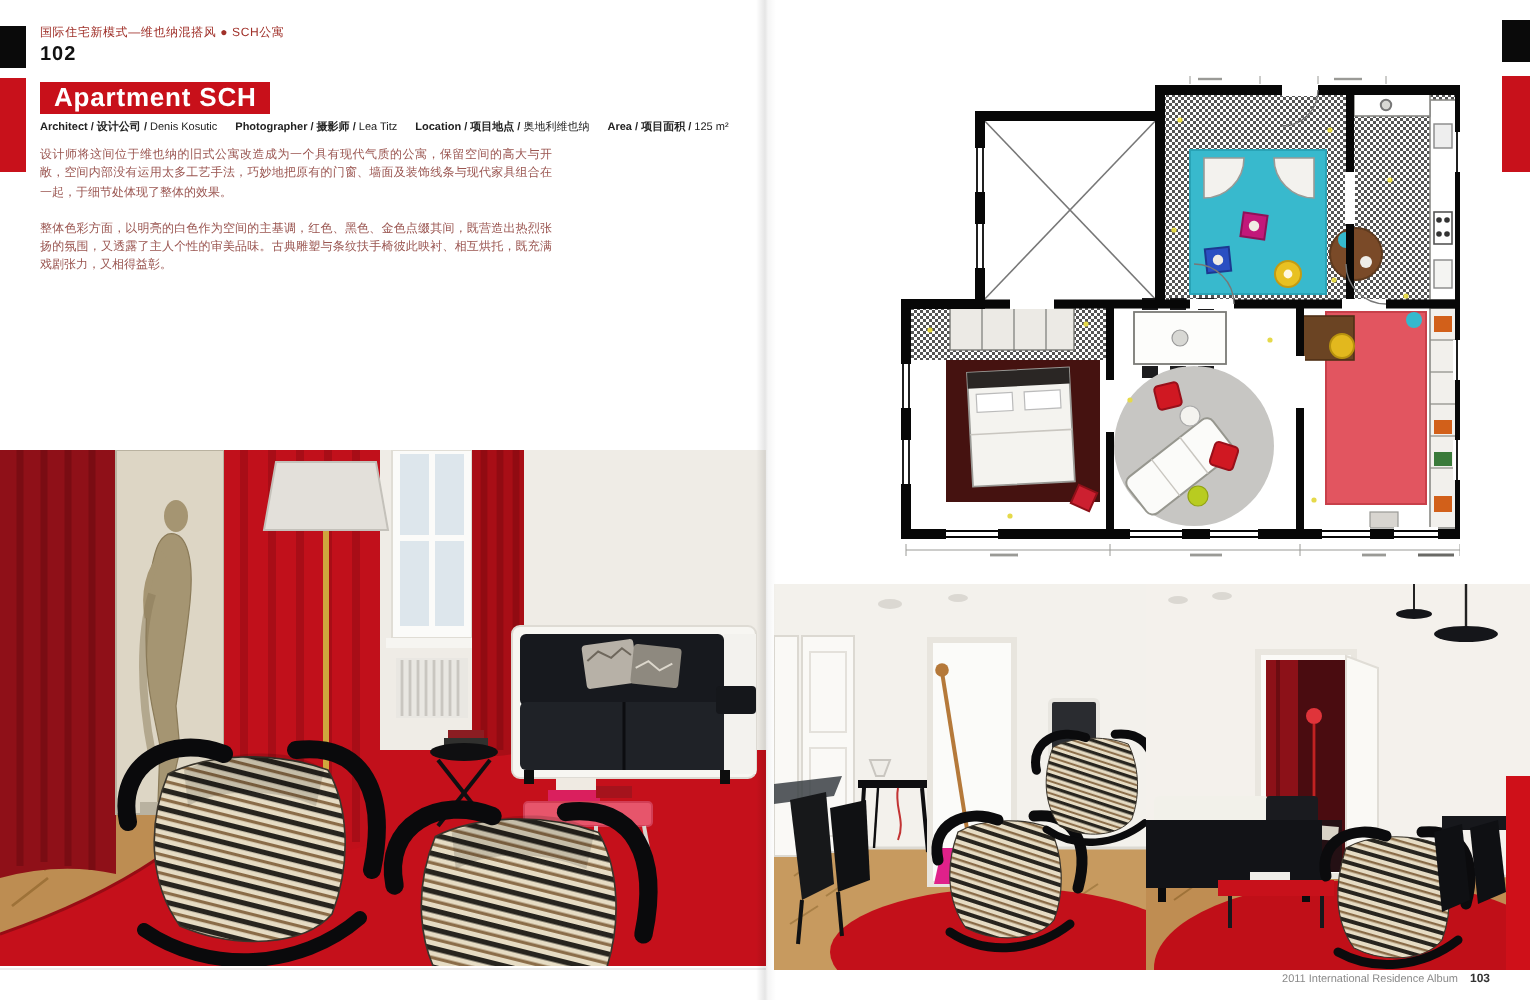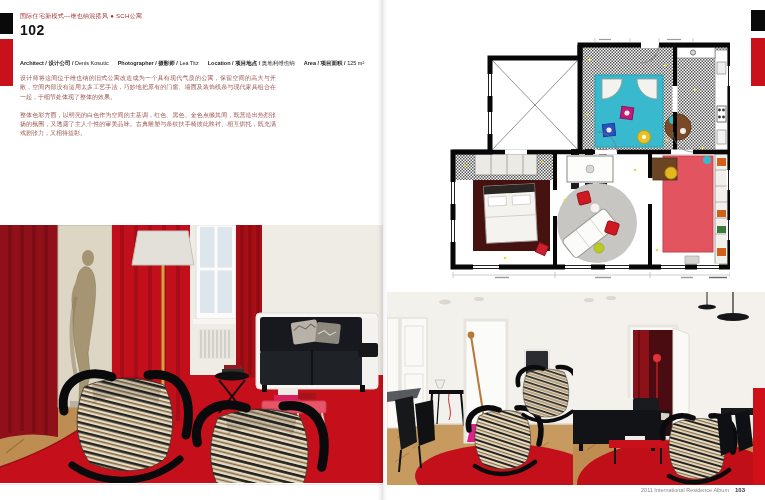--- a/index.html
+++ b/index.html
@@ -12,21 +12,21 @@
   .corner-red{position:absolute;background:#c8111b;}
   .cb-left{left:0;top:13px;width:13px;height:21px;}
   .cr-left{left:0;top:39px;width:13px;height:47px;}
   .cb-right{right:0;top:10px;width:14px;height:21px;}
   .cr-right{right:0;top:38px;width:14px;height:48px;}
   
   .gutter{position:absolute;left:378px;top:0;width:10px;height:100%;
     background:linear-gradient(90deg,rgba(0,0,0,0) 0%,rgba(0,0,0,0.10) 45%,rgba(0,0,0,0.04) 60%,rgba(0,0,0,0) 100%);}
   
   .kicker{position:absolute;left:20px;top:12px;font-size:6px;color:#a03029;letter-spacing:.3px;}
-  .folio-left{position:absolute;left:20px;top:22px;font-size:14px;font-weight:bold;color:#111;letter-spacing:.5px;}
+  .folio-left{position:absolute;left:20px;top:22px;font-size:10px;font-weight:bold;color:#111;letter-spacing:.5px;}
   .title-banner{position:absolute;left:20px;top:41px;height:16px;line-height:16px;
     background:#c8101a;color:#ffffff;font-weight:bold;font-size:13px;padding:0 7px;letter-spacing:.4px;}
   .credits{position:absolute;left:20px;top:60px;width:350px;display:flex;gap:9px;white-space:nowrap;
     font-size:5.5px;color:#222;}
   .credits .cr-item b{font-weight:bold;}
   .body-copy{position:absolute;left:20px;top:74px;width:256px;color:#9a5550;font-size:6px;line-height:1.55;text-align:justify;}
   .body-copy p{margin:0 0 9px 0;}
   
   .plan-wrap{position:absolute;left:445px;top:20px;width:285px;height:262px;}
   
@@ -45,20 +45,21 @@
 
 <div class="spread">
 
   <div class="corner-black cb-left"></div>
   <div class="corner-red cr-left"></div>
   <div class="corner-black cb-right"></div>
   <div class="corner-red cr-right"></div>
 
   <div class="kicker">国际住宅新模式—维也纳混搭风 ● SCH公寓</div>
   <div class="folio-left">102</div>
+  <div class="title-banner">Apartment SCH</div>
 
   <div class="credits">
     <span class="cr-item"><b>Architect / 设计公司 /</b> <span>Denis Kosutic</span></span>
     <span class="cr-item"><b>Photographer / 摄影师 /</b> <span>Lea Titz</span></span>
     <span class="cr-item"><b>Location / 项目地点 /</b> <span>奥地利维也纳</span></span>
     <span class="cr-item"><b>Area / 项目面积 /</b> <span>125 m²</span></span>
   </div>
 
   <div class="body-copy">
     <p>设计师将这间位于维也纳的旧式公寓改造成为一个具有现代气质的公寓，保留空间的高大与开敞，空间内部没有运用太多工艺手法，巧妙地把原有的门窗、墙面及装饰线条与现代家具组合在一起，于细节处体现了整体的效果。</p>

